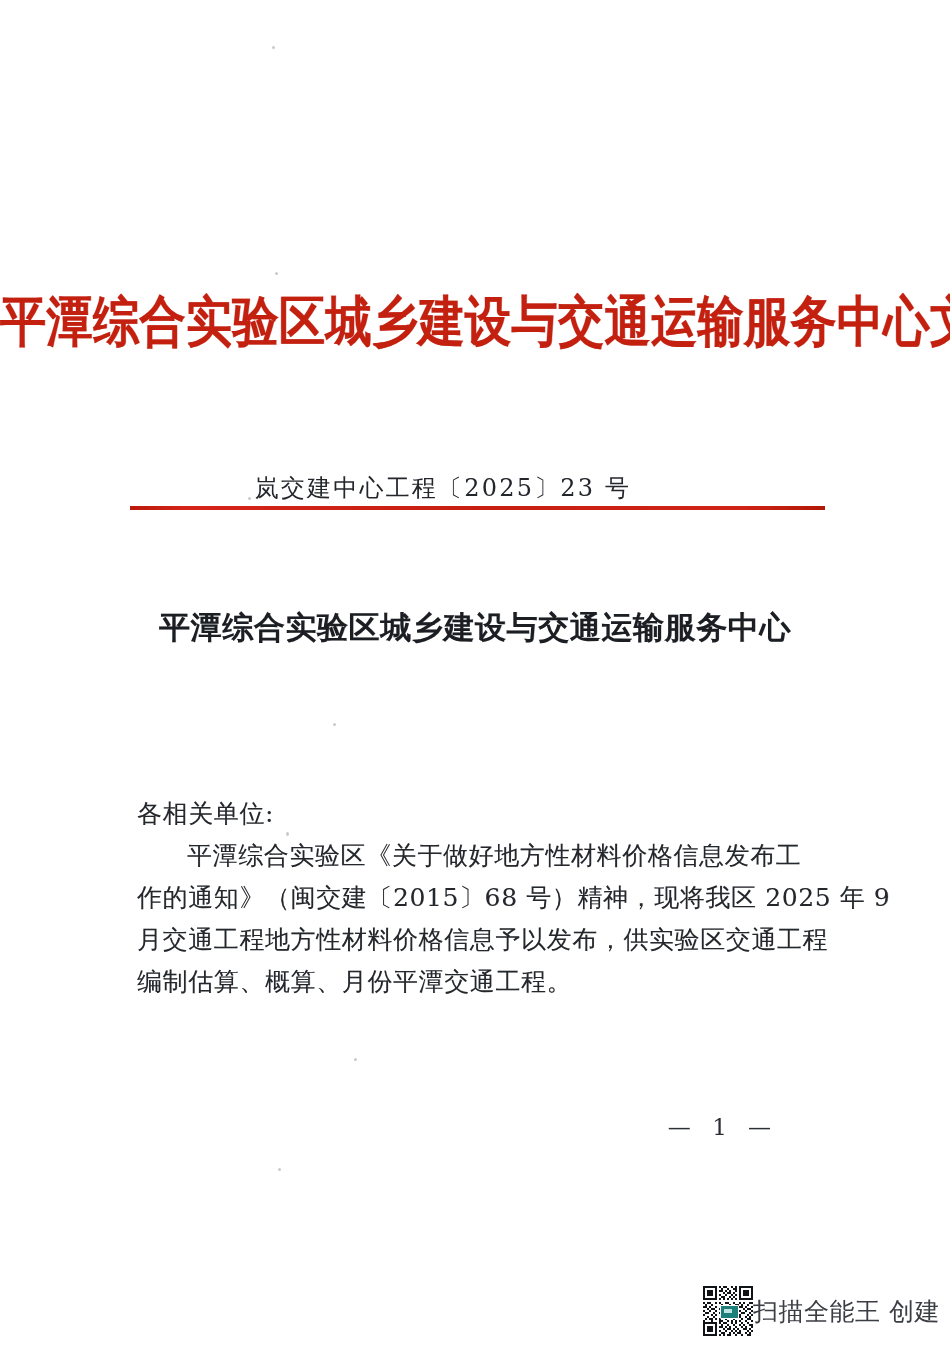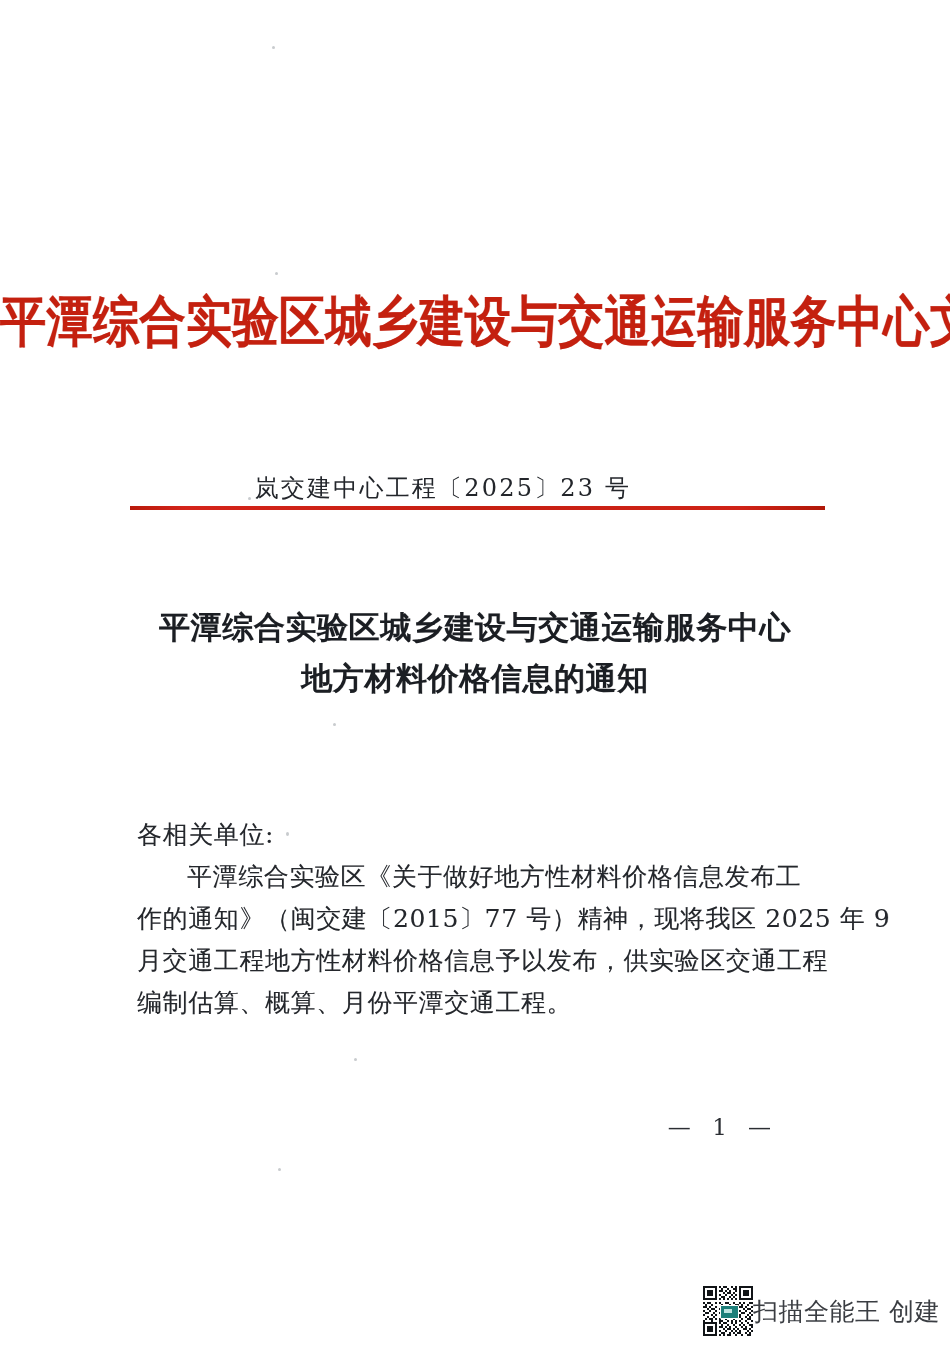--- a/index.html
+++ b/index.html
@@ -86,21 +86,21 @@
     letter-spacing: 0.6px;
     color: #1b1e23;
     white-space: nowrap;
     text-shadow: 0.4px 0.4px 0.4px rgba(40, 40, 40, 0.30);
   }
 
   
   .body-block {
     position: absolute;
     left: 137px;
-    top: 814px;
+    top: 793px;
     width: 700px;
   }
 
   .body-line {
     font-family: "DejaVu Serif", "Liberation Serif", serif;
     font-size: 25px;
     line-height: 42px;
     letter-spacing: 0.6px;
     color: #24272c;
     white-space: nowrap;
@@ -211,27 +211,26 @@
   <div class="masthead">平潭综合实验区城乡建设与交通运输服务中心文件</div>
 
   <div class="doc-number">
     <span class="doc-number-shift">岚交建中心工程〔2025〕23 号</span>
   </div>
 
   <div class="red-rule"></div>
 
   <div class="title-block">
     <div class="title-line">平潭综合实验区城乡建设与交通运输服务中心</div>
-    <div class="title-line">地方材料价格信息的通知</div>
   </div>
 
   <div class="body-block">
     <div class="body-line">各相关单位:</div>
     <div class="body-line indent-2">平潭综合实验区《关于做好地方性材料价格信息发布工</div>
-    <div class="body-line">作的通知》（闽交建〔2015〕77 号）精神，现将我区 2025 年 9</div>
+    <div class="body-line">作的通知》（闽交建〔2015〕68 号）精神，现将我区 2025 年 9</div>
     <div class="body-line">月交通工程地方性材料价格信息予以发布，供实验区交通工程</div>
     <div class="body-line">编制估算、概算、月份平潭交通工程。</div>
   </div>
 
 
   <div class="page-number">
     <span class="page-number-shift">— 1 —</span>
   </div>
 
   <div class="watermark">

